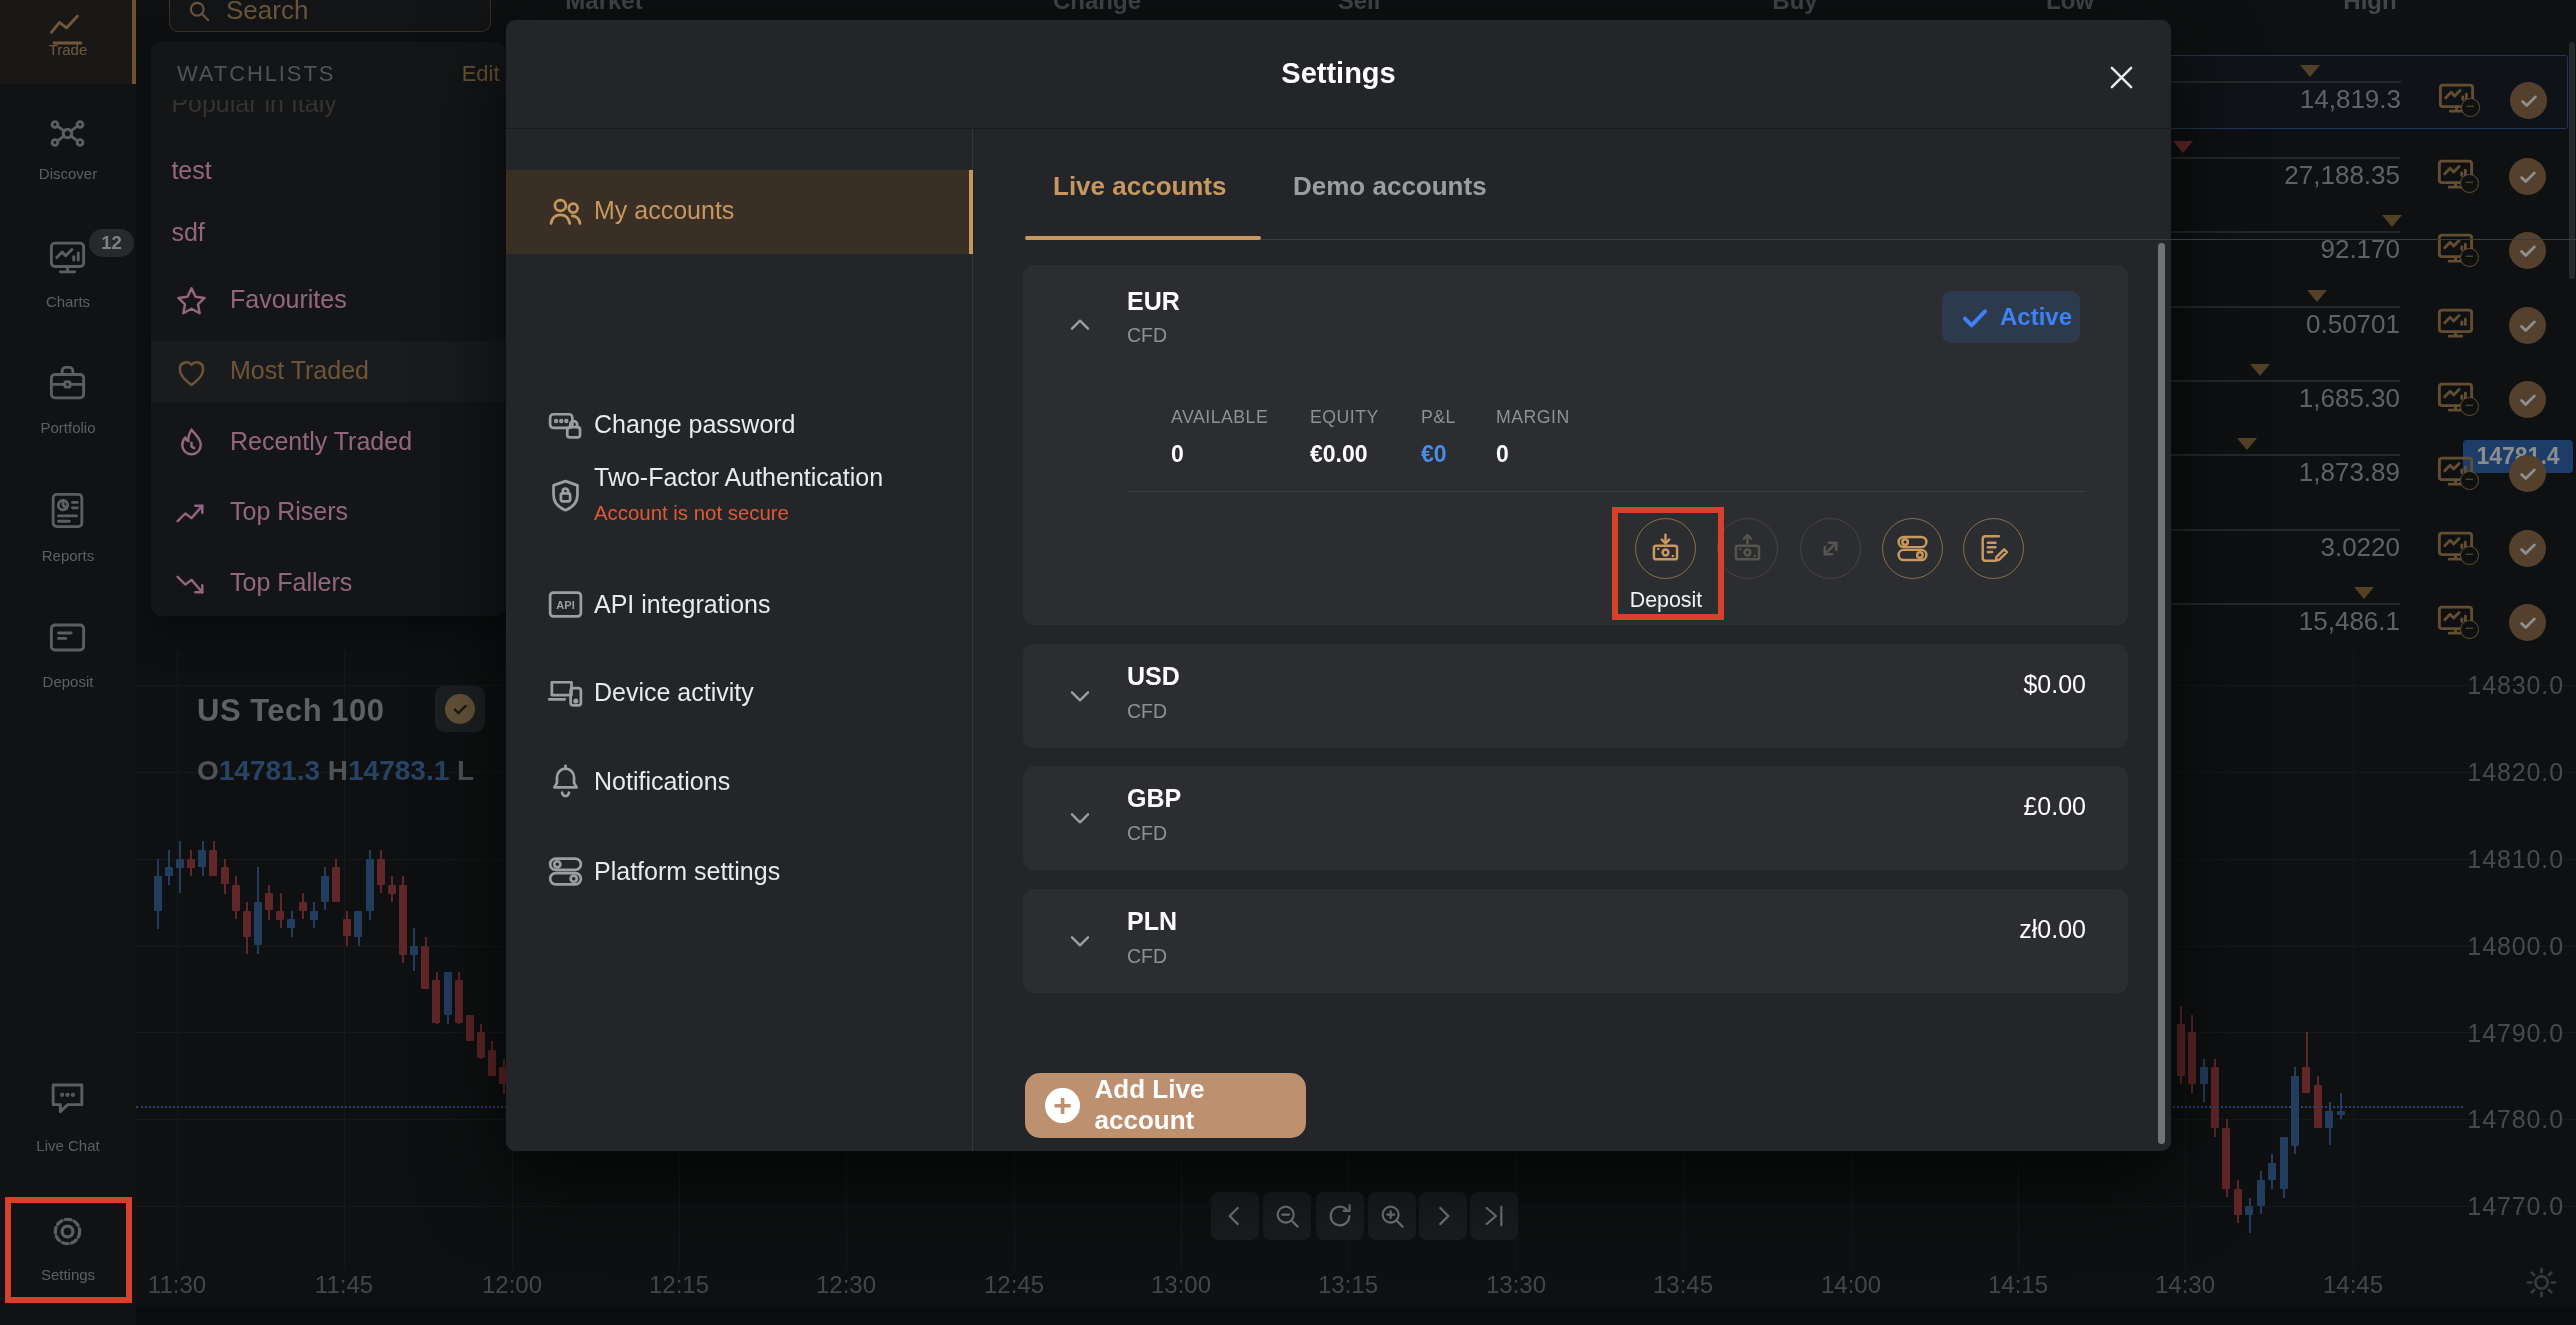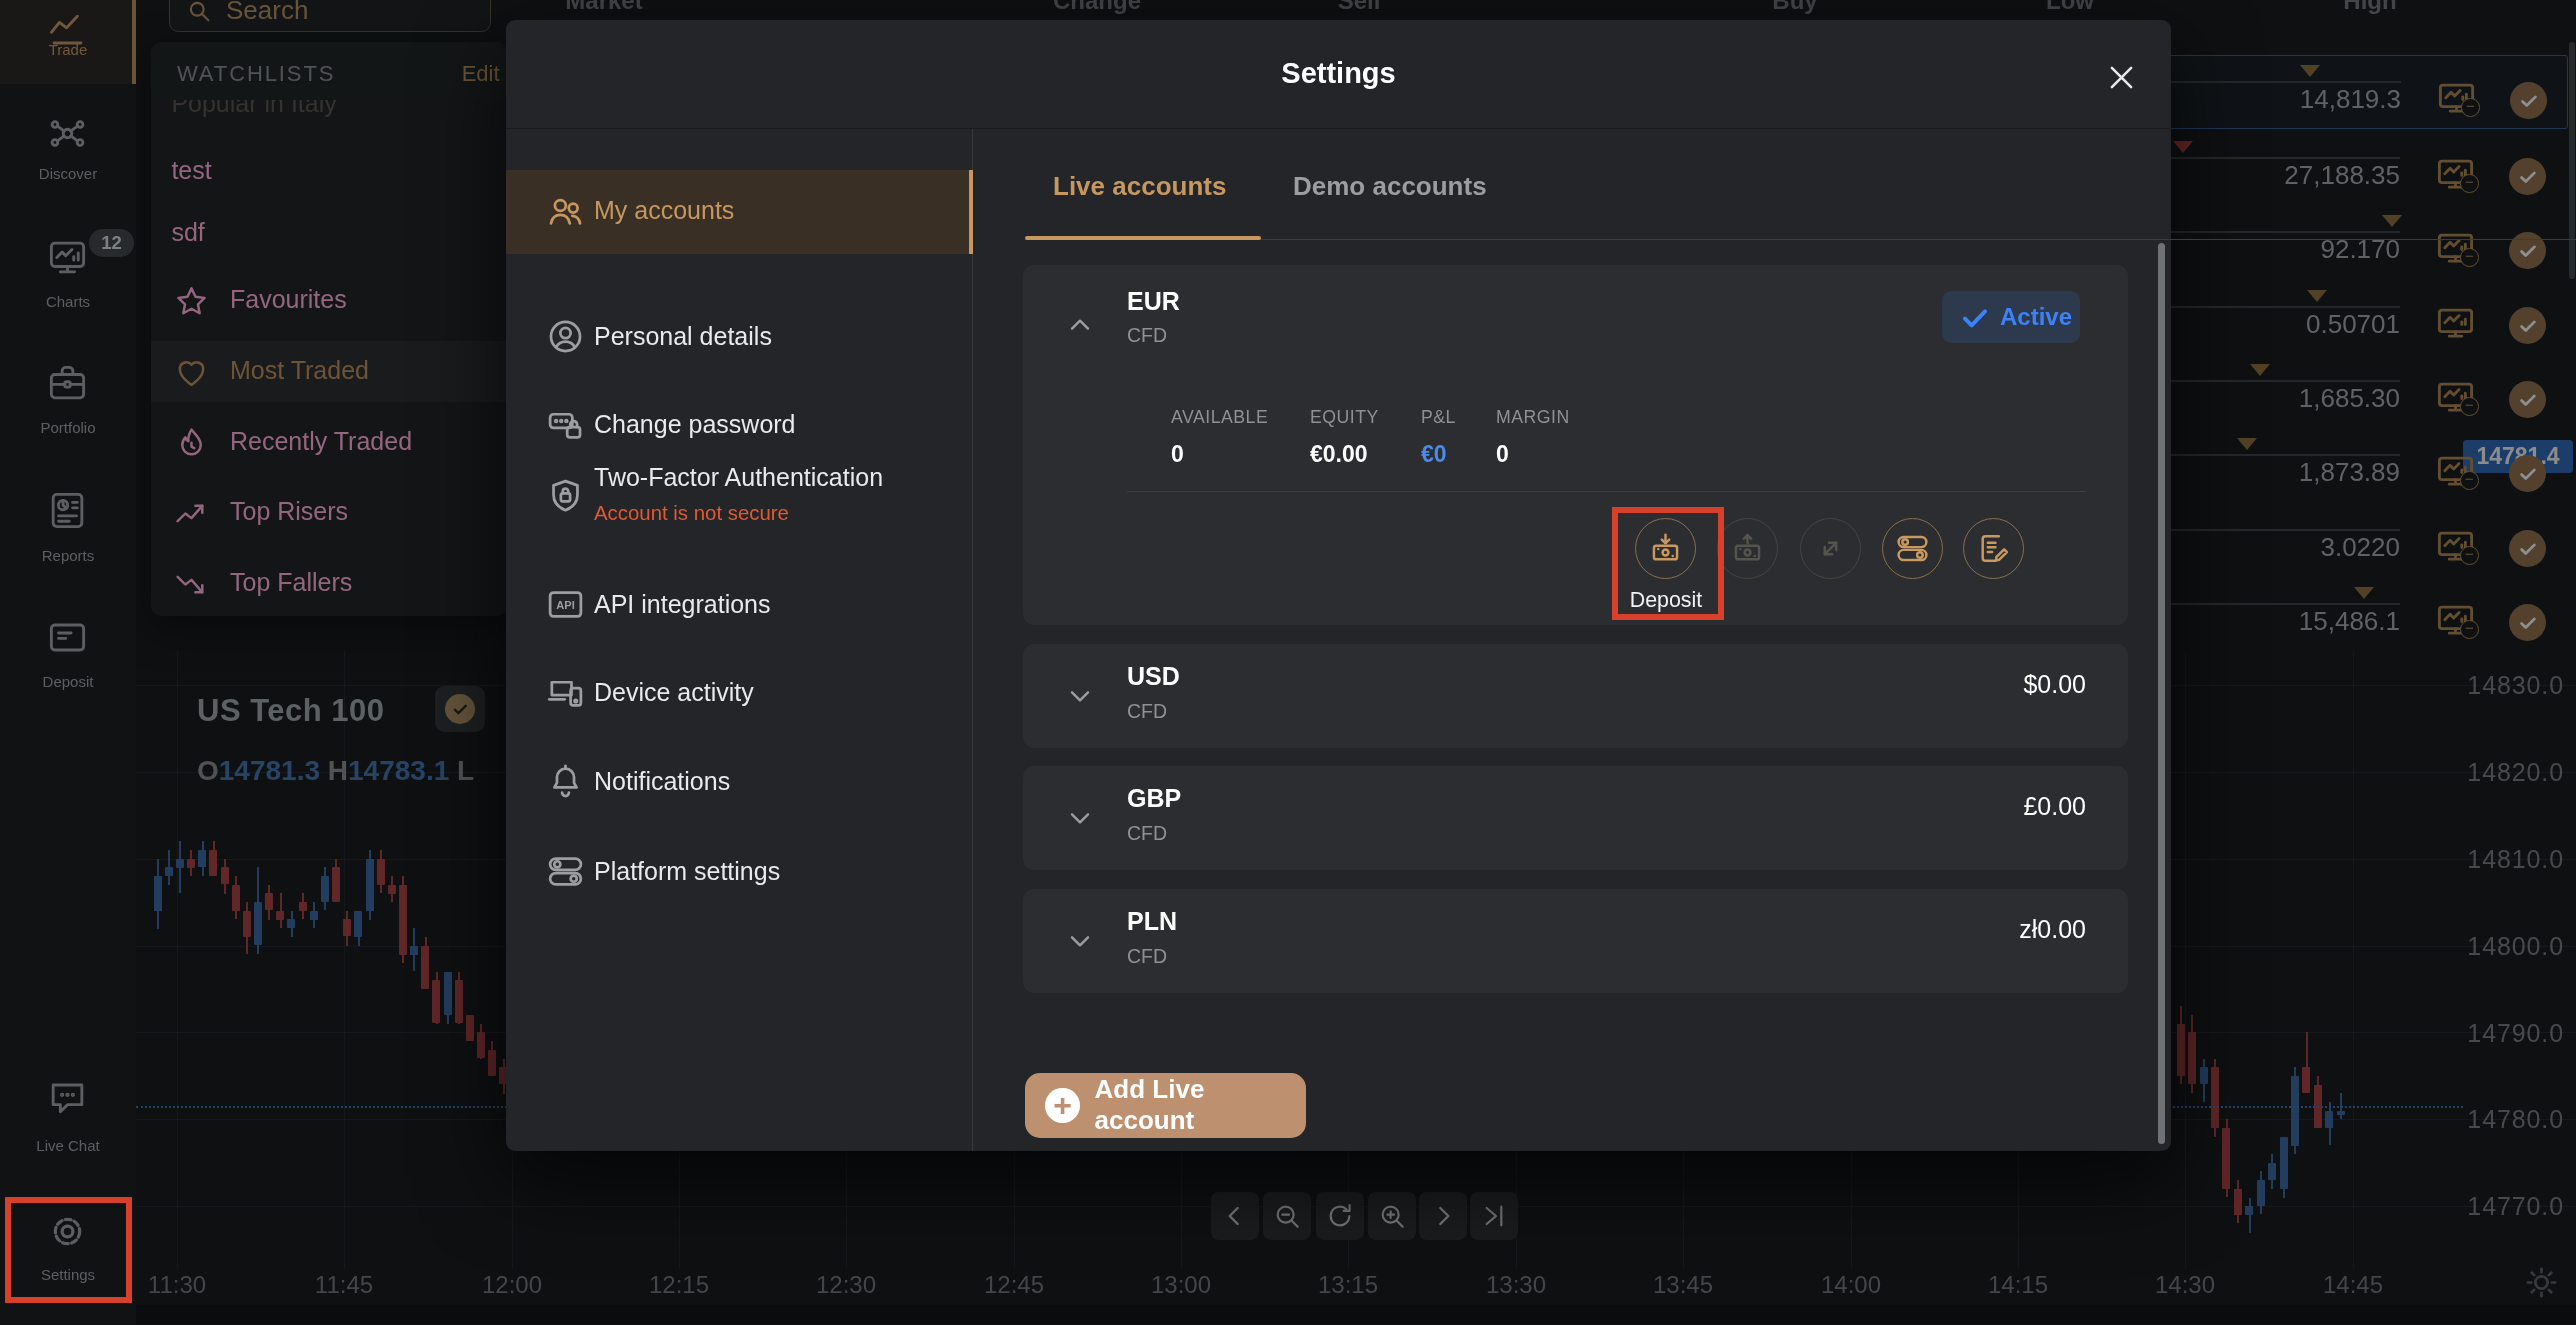--- a/index.html
+++ b/index.html
@@ -660,30 +660,20 @@
           <span class="nav-ico" style="top: 21.4px;">
             <svg width="41" height="41" viewBox="0 0 24 24" fill="none" stroke="currentColor" stroke-width="1.6" stroke-linecap="round" stroke-linejoin="round">
               <circle cx="9" cy="8.5" r="3.2"></circle>
               <path d="M3.5 19c.6-3.2 2.8-5 5.5-5s4.9 1.8 5.5 5"></path>
               <circle cx="16.5" cy="10" r="2.6"></circle>
               <path d="M16 14.6c2.3.2 4 1.7 4.5 4.4"></path>
             </svg>
           </span>
           <div class="nav-lbl" style="top: 26px;">My accounts</div>
         </div>
-        <div class="nav-item" style="top: 171px; height: 74px;">
-          <span class="nav-ico" style="top: 16.7px;">
-            <svg width="41" height="41" viewBox="0 0 24 24" fill="none" stroke="currentColor" stroke-width="1.6" stroke-linecap="round" stroke-linejoin="round">
-              <circle cx="12" cy="12" r="8.5"></circle>
-              <circle cx="12" cy="10" r="3"></circle>
-              <path d="M6.5 18.3c1.2-2.2 3.2-3.3 5.5-3.3s4.3 1.1 5.5 3.3"></path>
-            </svg>
-          </span>
-          <div class="nav-lbl" style="top: 22px;">Personal details</div>
-        </div>
         <div class="nav-item" style="top: 321px; height: 102px;">
           <span class="nav-ico" style="top: 26px;">
             <svg width="41" height="41" viewBox="0 0 24 24" fill="none" stroke="currentColor" stroke-width="1.6" stroke-linecap="round" stroke-linejoin="round">
               <path d="M12 3l7 2.5V11c0 4.5-3 7.5-7 9-4-1.5-7-4.5-7-9V5.5z"></path>
               <rect x="9.3" y="10.2" width="5.4" height="4.6" rx="1"></rect>
               <path d="M10.4 10.2V9a1.6 1.6 0 013.2 0v1.2"></path>
             </svg>
           </span>
           <div class="nav-lbl" style="top: 13px;">Two-Factor Authentication</div>
           <div class="nav-sub" style="top: 52px;">Account is not secure</div>

